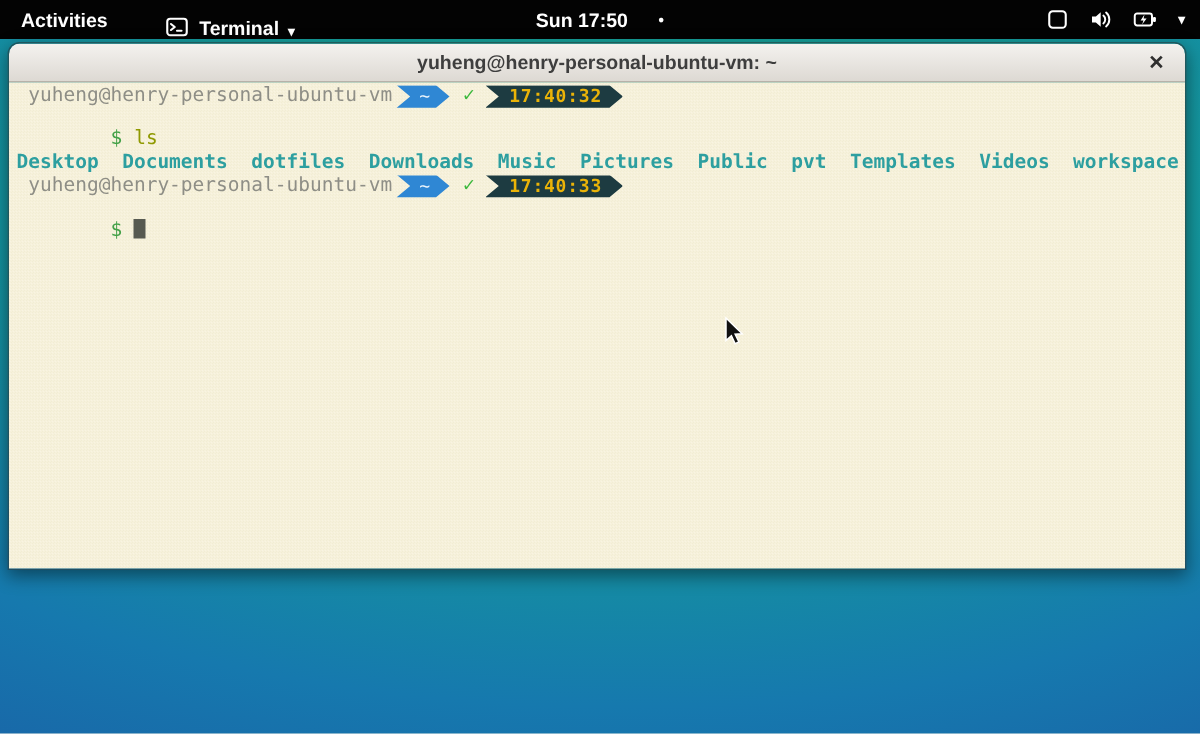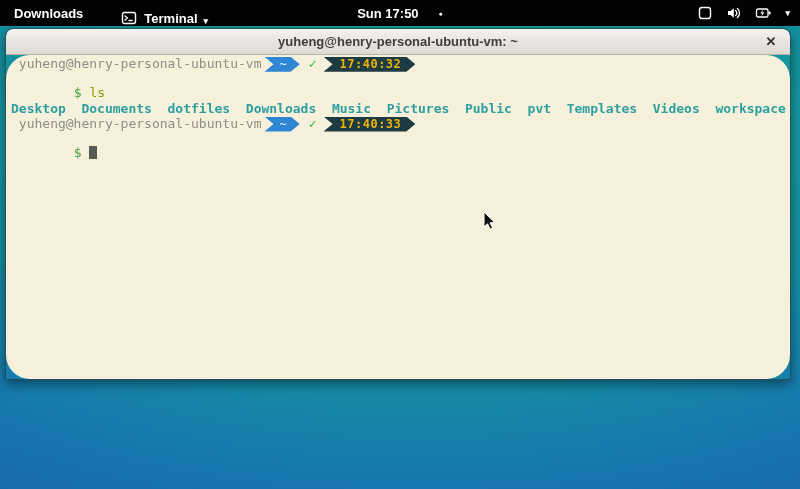--- a/index.html
+++ b/index.html
@@ -54,21 +54,20 @@
   }
   .term-body {
     flex:1 1 auto;
     background-color:#f6f1da;
     background-image:conic-gradient(#f9f4e2 25%, #f2edd4 0 50%, #f9f4e2 0 75%, #f2edd4 0);
     background-size:2px 2px;
     font-family:"DejaVu Sans Mono", monospace;
     font-size:13px; line-height:14.6px;
     padding:2px 0 11px 5px;
     color:#43403a;
-    border-radius:24px;
   }
   .line { white-space:pre; height:14.6px; }
   .prompt-line { display:flex; align-items:center; }
   .user { color:#8e8e86; }
   .seg {
     display:inline-flex; align-items:center; height:15px; font-size:12px;
     clip-path:polygon(0 0, calc(100% - 9px) 0, 100% 50%, calc(100% - 9px) 100%, 0 100%, 9px 50%);
   }
   .seg-blue { background:#2f87d4; color:#eaf4fc; padding:0 13px 0 15px; margin-left:3px; }
   .seg-dark { background:#1d3b41; color:#eab308; padding:0 14px 0 16px; margin-left:7px; letter-spacing:0.5px;font-weight:bold; }
@@ -82,21 +81,21 @@
 
   
   .mouse { position:absolute; left:483px; top:211px; }
 </style>
 </head>
 <body>
 
 <div class="desktop">
 
   <div class="top-bar">
-    <div class="activities">Downloads</div>
+    <div class="activities">Activities</div>
 
     <div class="app-menu">
       <span>
         <svg class="icon-svg" width="16" height="16" viewBox="0 0 16 16">
           <rect x="1.5" y="2.5" width="13" height="11" rx="2" fill="none" stroke="#fff" stroke-width="1.4"></rect>
           <polyline points="4,6 6.5,8 4,10" fill="none" stroke="#fff" stroke-width="1.4" stroke-linecap="round" stroke-linejoin="round"></polyline>
           <line x1="8" y1="10.5" x2="11" y2="10.5" stroke="#fff" stroke-width="1.4" stroke-linecap="round"></line>
         </svg>
       </span>
       <span>Terminal</span>

